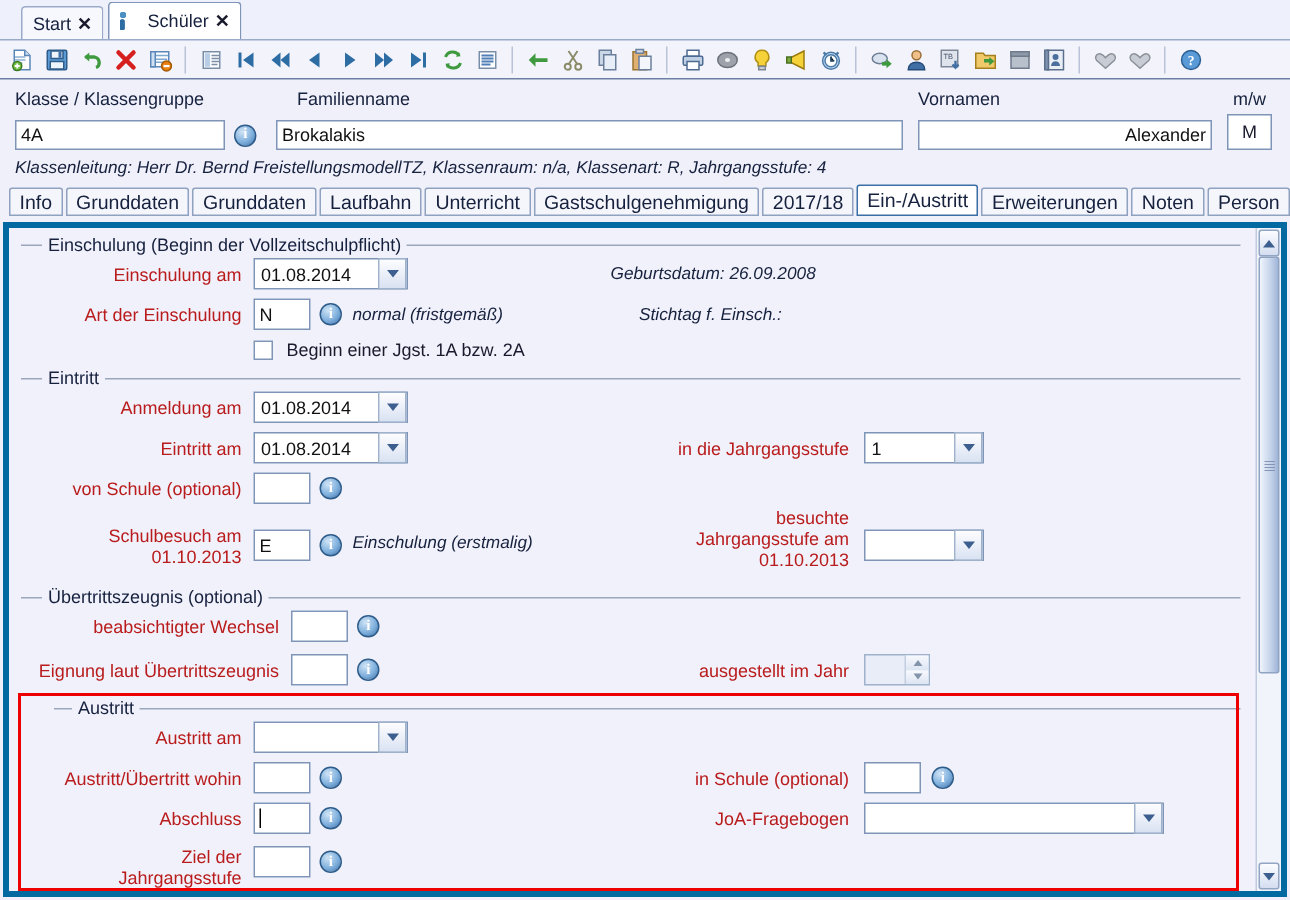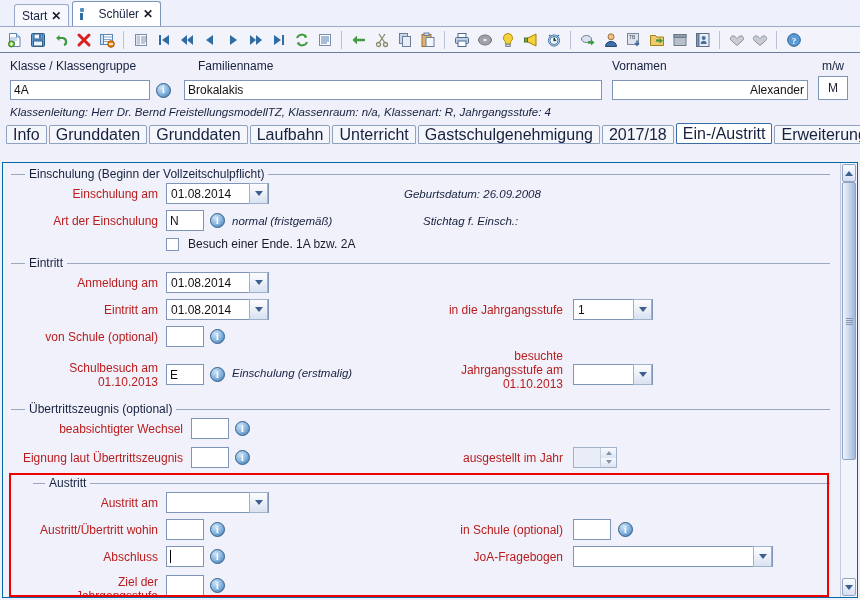--- a/index.html
+++ b/index.html
@@ -76,30 +76,29 @@
   .klassleitung{
     font-style:italic;font-size:11.5px;color:#16213e;
     padding:4px 10px 4px 10px;
   }
 
   
   .itabs{display:flex;align-items:flex-end;padding:0 6px;height:21px;margin-top:1px;}
   .itab{
     height:19px;display:flex;align-items:center;padding:0 6px;margin-right:2px;
     background:#f5f6fc;border:1px solid #8fa2c0;border-bottom:1px solid #8fa2c0;
-    font-size:16px;color:#16213e;box-sizing:border-box;border-radius:2px 2px 0 0;
+    font-size:13px;color:#16213e;box-sizing:border-box;border-radius:2px 2px 0 0;
   }
   .itab.sel{background:#ffffff;border:1px solid #3b6ea5;height:21px;color:#16213e;font-weight:normal;}
 
   
   .pane{
     position:absolute;left:2px;top:148px;right:2px;bottom:2px;
-    background:#f1f1fb;border:1px solid #0369a1;box-sizing:border-box;
+    background:#f1f1fb;border:4px solid #0369a1;box-sizing:border-box;
     overflow:hidden;
-    margin-top:14px;
   }
   .canvas{position:absolute;left:0;top:0;right:17px;bottom:0;background:#f1f1fb;}
 
   fieldset.gb{
     border:none;margin:0;padding:0;position:absolute;left:8px;right:10px;
   }
   .gb-line{
     position:absolute;left:0;right:0;top:7px;height:1px;background:#9aa7bd;
   }
   .gb-title{
@@ -512,21 +511,21 @@
             <div class="lab" style="width:155px;">Art der Einschulung</div>
             <div class="box" style="width:38px;">N</div>
             <span class="info-ico" style="margin-left:6px;">i</span>
             <span class="hint">normal (fristgemäß)</span>
             <div class="rtext" style="position:absolute;left:412px;">Stichtag f. Einsch.:</div>
           </div>
 
           <div class="frow" style="margin-bottom:2px;">
             <div style="width:155px;"></div>
             <span class="chk"></span>
-            <span style="margin-left:9px;font-size:12px;">Besuch einer Ende. 1A bzw. 2A</span>
+            <span style="margin-left:9px;font-size:12px;">Beginn einer Jgst. 1A bzw. 2A</span>
           </div>
 
         </div>
       </fieldset>
 
       <fieldset class="gb" style="top:93px;">
         <div class="gb-line"></div>
         <div class="gb-title">Eintritt</div>
         <div class="gb-body">
 

